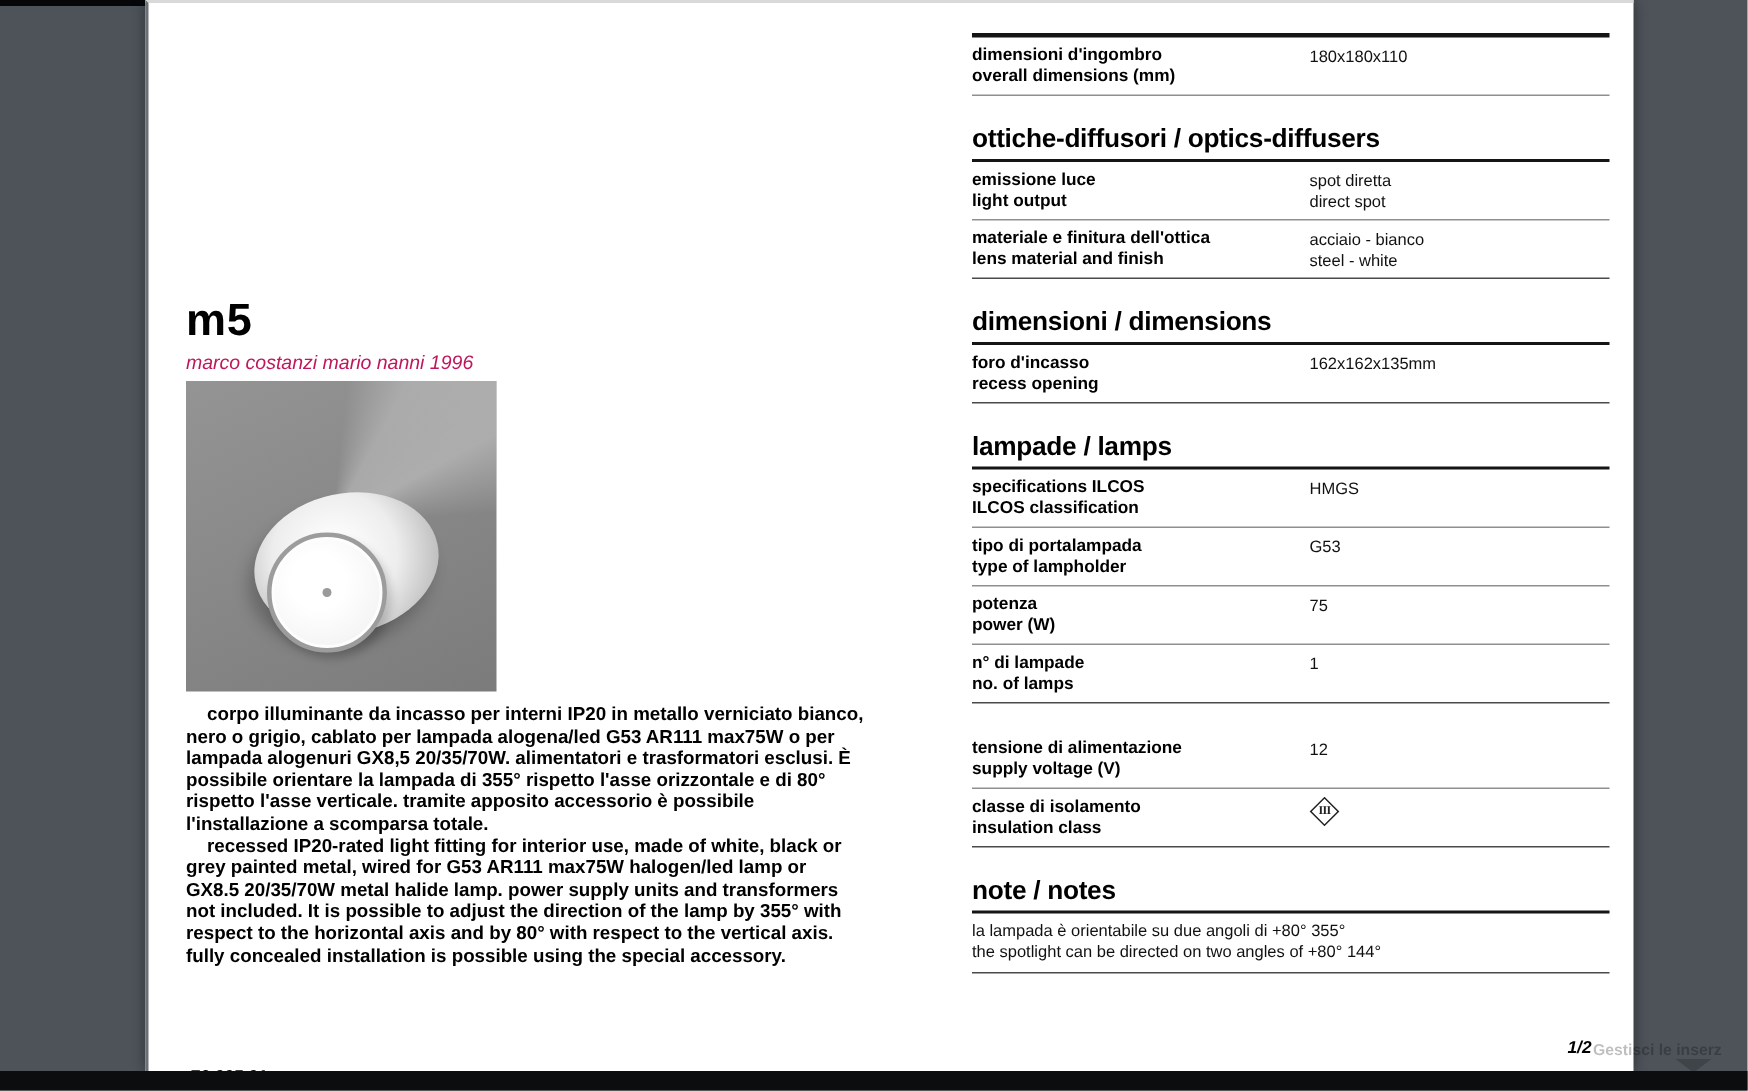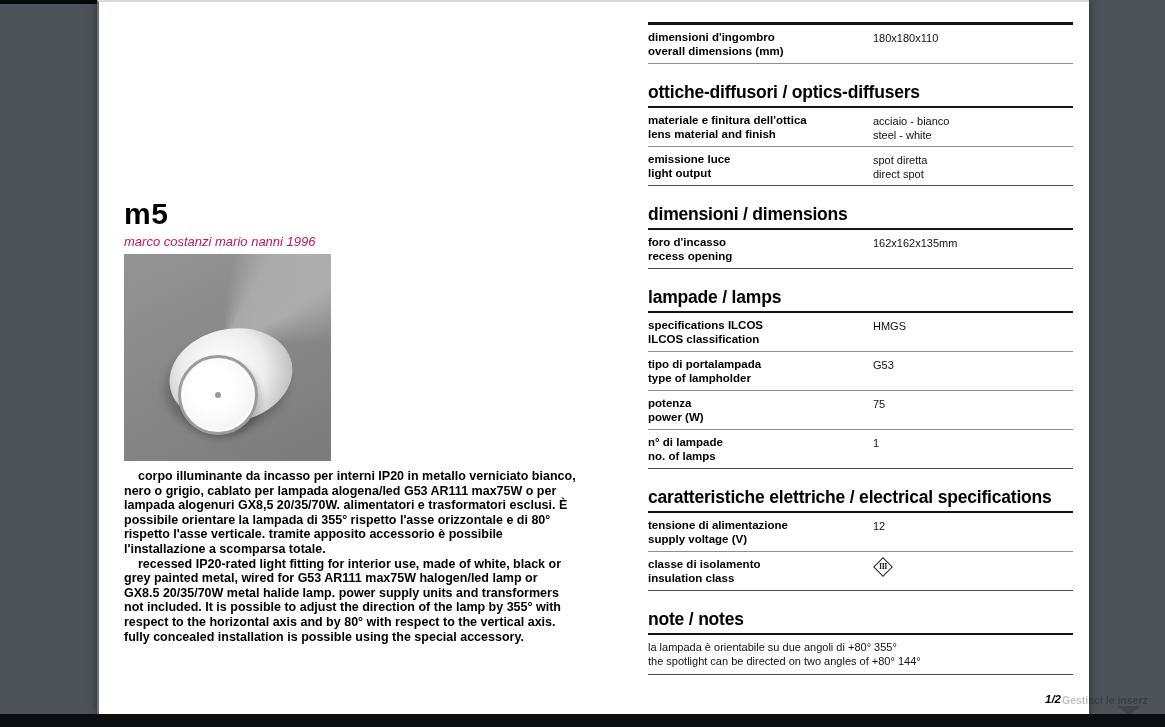--- a/index.html
+++ b/index.html
@@ -125,38 +125,38 @@
       </div>
       <div class="spec-value">
         <div>180x180x110</div>
       </div>
     </div>
 
     <div class="spec-section">
       <h2>ottiche-diffusori / optics-diffusers</h2>
       <div class="spec-row">
         <div class="spec-label">
+          <div>emissione luce</div>
+          <div>light output</div>
+        </div>
+        <div class="spec-value">
+          <div>spot diretta</div>
+          <div>direct spot</div>
+        </div>
+      </div>
+      <div class="spec-row">
+        <div class="spec-label">
           <div>materiale e finitura dell'ottica</div>
           <div>lens material and finish</div>
         </div>
         <div class="spec-value">
           <div>acciaio - bianco</div>
           <div>steel - white</div>
         </div>
       </div>
-      <div class="spec-row">
-        <div class="spec-label">
-          <div>emissione luce</div>
-          <div>light output</div>
-        </div>
-        <div class="spec-value">
-          <div>spot diretta</div>
-          <div>direct spot</div>
-        </div>
-      </div>
     </div>
 
     <div class="spec-section">
       <h2>dimensioni / dimensions</h2>
       <div class="spec-row">
         <div class="spec-label">
           <div>foro d'incasso</div>
           <div>recess opening</div>
         </div>
         <div class="spec-value">
@@ -199,21 +199,20 @@
           <div>n° di lampade</div>
           <div>no. of lamps</div>
         </div>
         <div class="spec-value">
           <div>1</div>
         </div>
       </div>
     </div>
 
     <div class="spec-section">
-      <h2>caratteristiche elettriche / electrical specifications</h2>
       <div class="spec-row">
         <div class="spec-label">
           <div>tensione di alimentazione</div>
           <div>supply voltage (V)</div>
         </div>
         <div class="spec-value">
           <div>12</div>
         </div>
       </div>
       <div class="spec-row">

